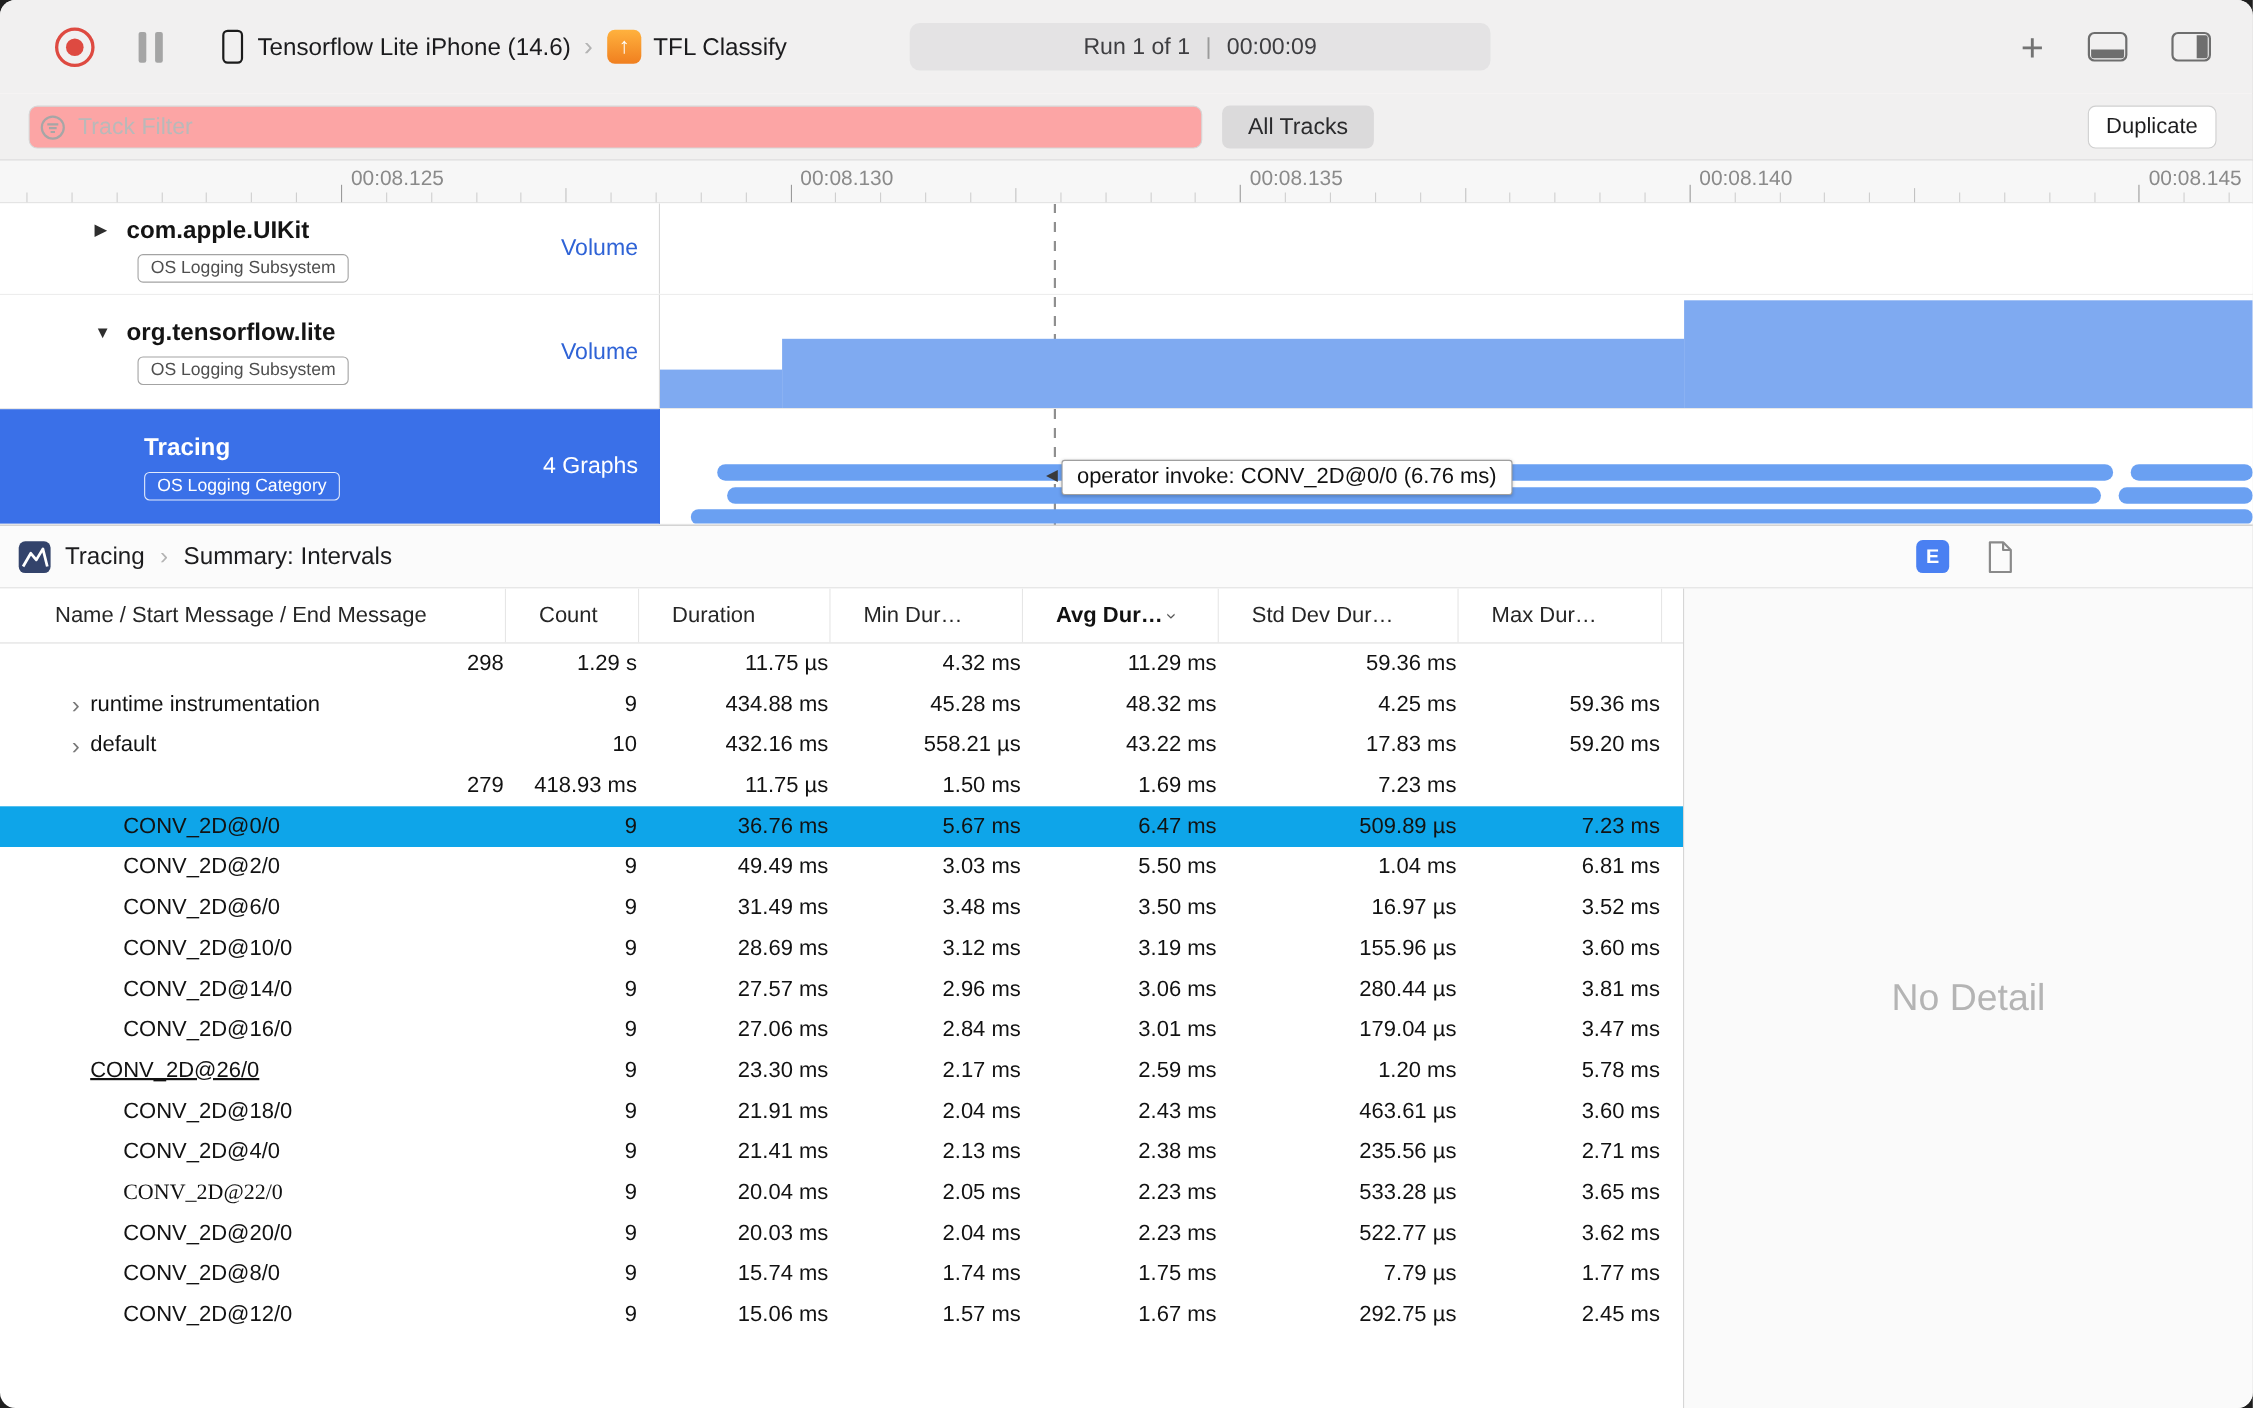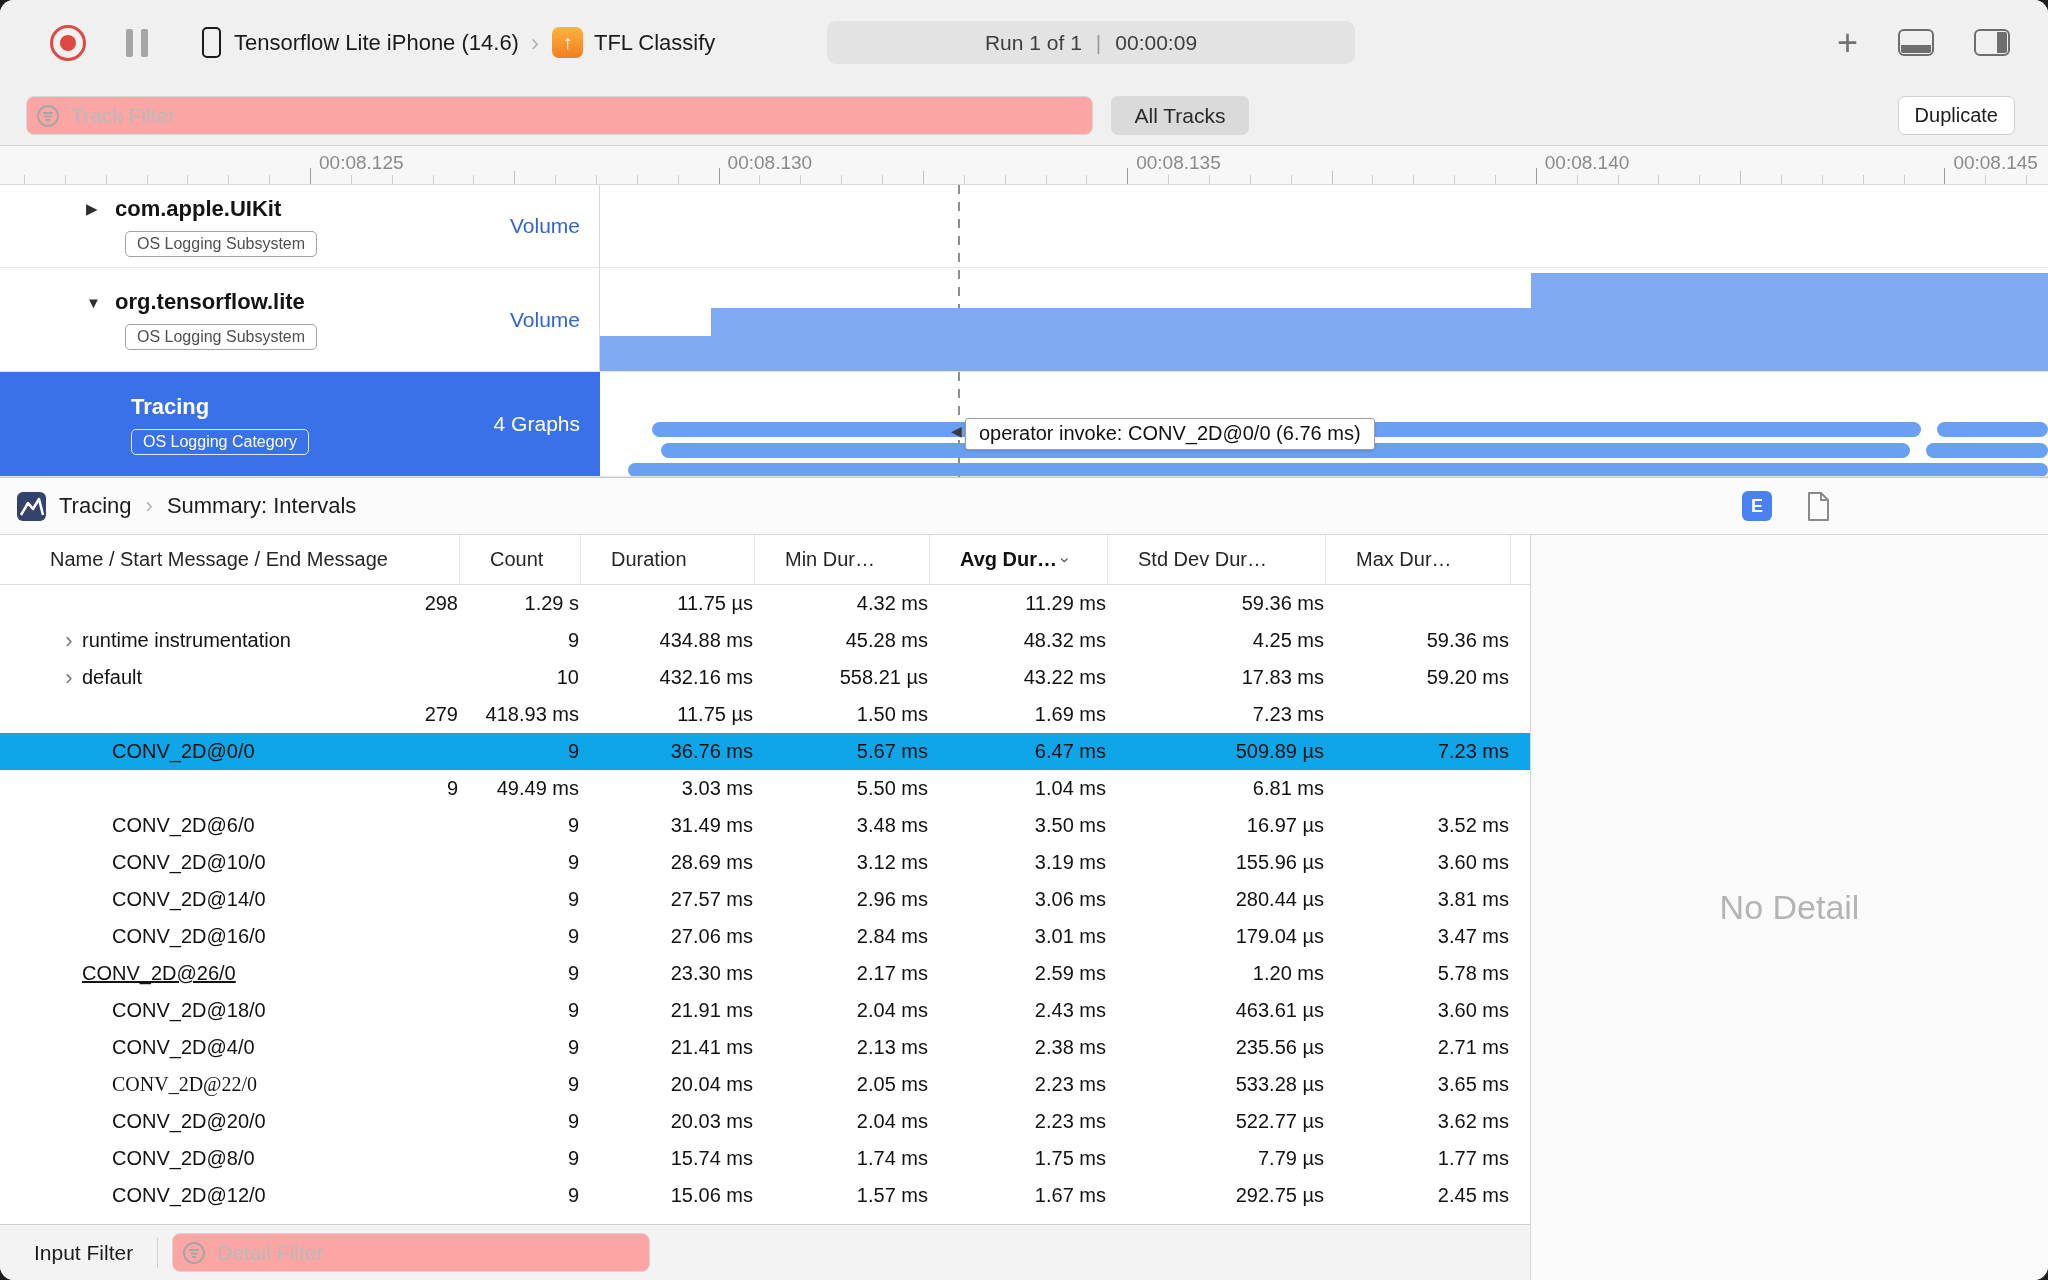--- a/index.html
+++ b/index.html
@@ -336,20 +336,24 @@
           </div>
           <div class="td td-num">9</div>
           <div class="td td-num">36.76 ms</div>
           <div class="td td-num">5.67 ms</div>
           <div class="td td-num">6.47 ms</div>
           <div class="td td-num">509.89 µs</div>
           <div class="td td-num">7.23 ms</div>
           <div class="td"></div>
         </div>
         <div class="tr">
+          <div class="td td-name" style="padding-left: 86px;">
+            <span class="chev hid">›</span>
+            <span>CONV_2D@2/0</span>
+          </div>
           <div class="td td-num">9</div>
           <div class="td td-num">49.49 ms</div>
           <div class="td td-num">3.03 ms</div>
           <div class="td td-num">5.50 ms</div>
           <div class="td td-num">1.04 ms</div>
           <div class="td td-num">6.81 ms</div>
           <div class="td"></div>
         </div>
         <div class="tr">
           <div class="td td-name" style="padding-left: 86px;">
@@ -494,27 +498,14 @@
           <div class="td td-num">2.45 ms</div>
           <div class="td"></div>
         </div>
       </div>
   </div>
 
   <div class="rightpanel">
     <span class="nodetail">No Detail</span>
   </div>
 
-  <div class="bottombar">
-    <span class="bb-label">Input Filter</span>
-    <div class="bb-sep"></div>
-    <div class="inputwrap detailfilterwrap">
-      <svg width="26" height="26" viewBox="0 0 26 26">
-        <circle cx="13" cy="13" r="10" fill="none" stroke="#a6a6a6" stroke-width="2"></circle>
-        <line x1="8" y1="10" x2="18" y2="10" stroke="#a6a6a6" stroke-width="2"></line>
-        <line x1="9.5" y1="13.5" x2="16.5" y2="13.5" stroke="#a6a6a6" stroke-width="2"></line>
-        <line x1="11" y1="17" x2="15" y2="17" stroke="#a6a6a6" stroke-width="2"></line>
-      </svg>
-      <input class="filterinput" placeholder="Detail Filter" style="">
-    </div>
-  </div>
 
 </div>
 
 </body></html>

